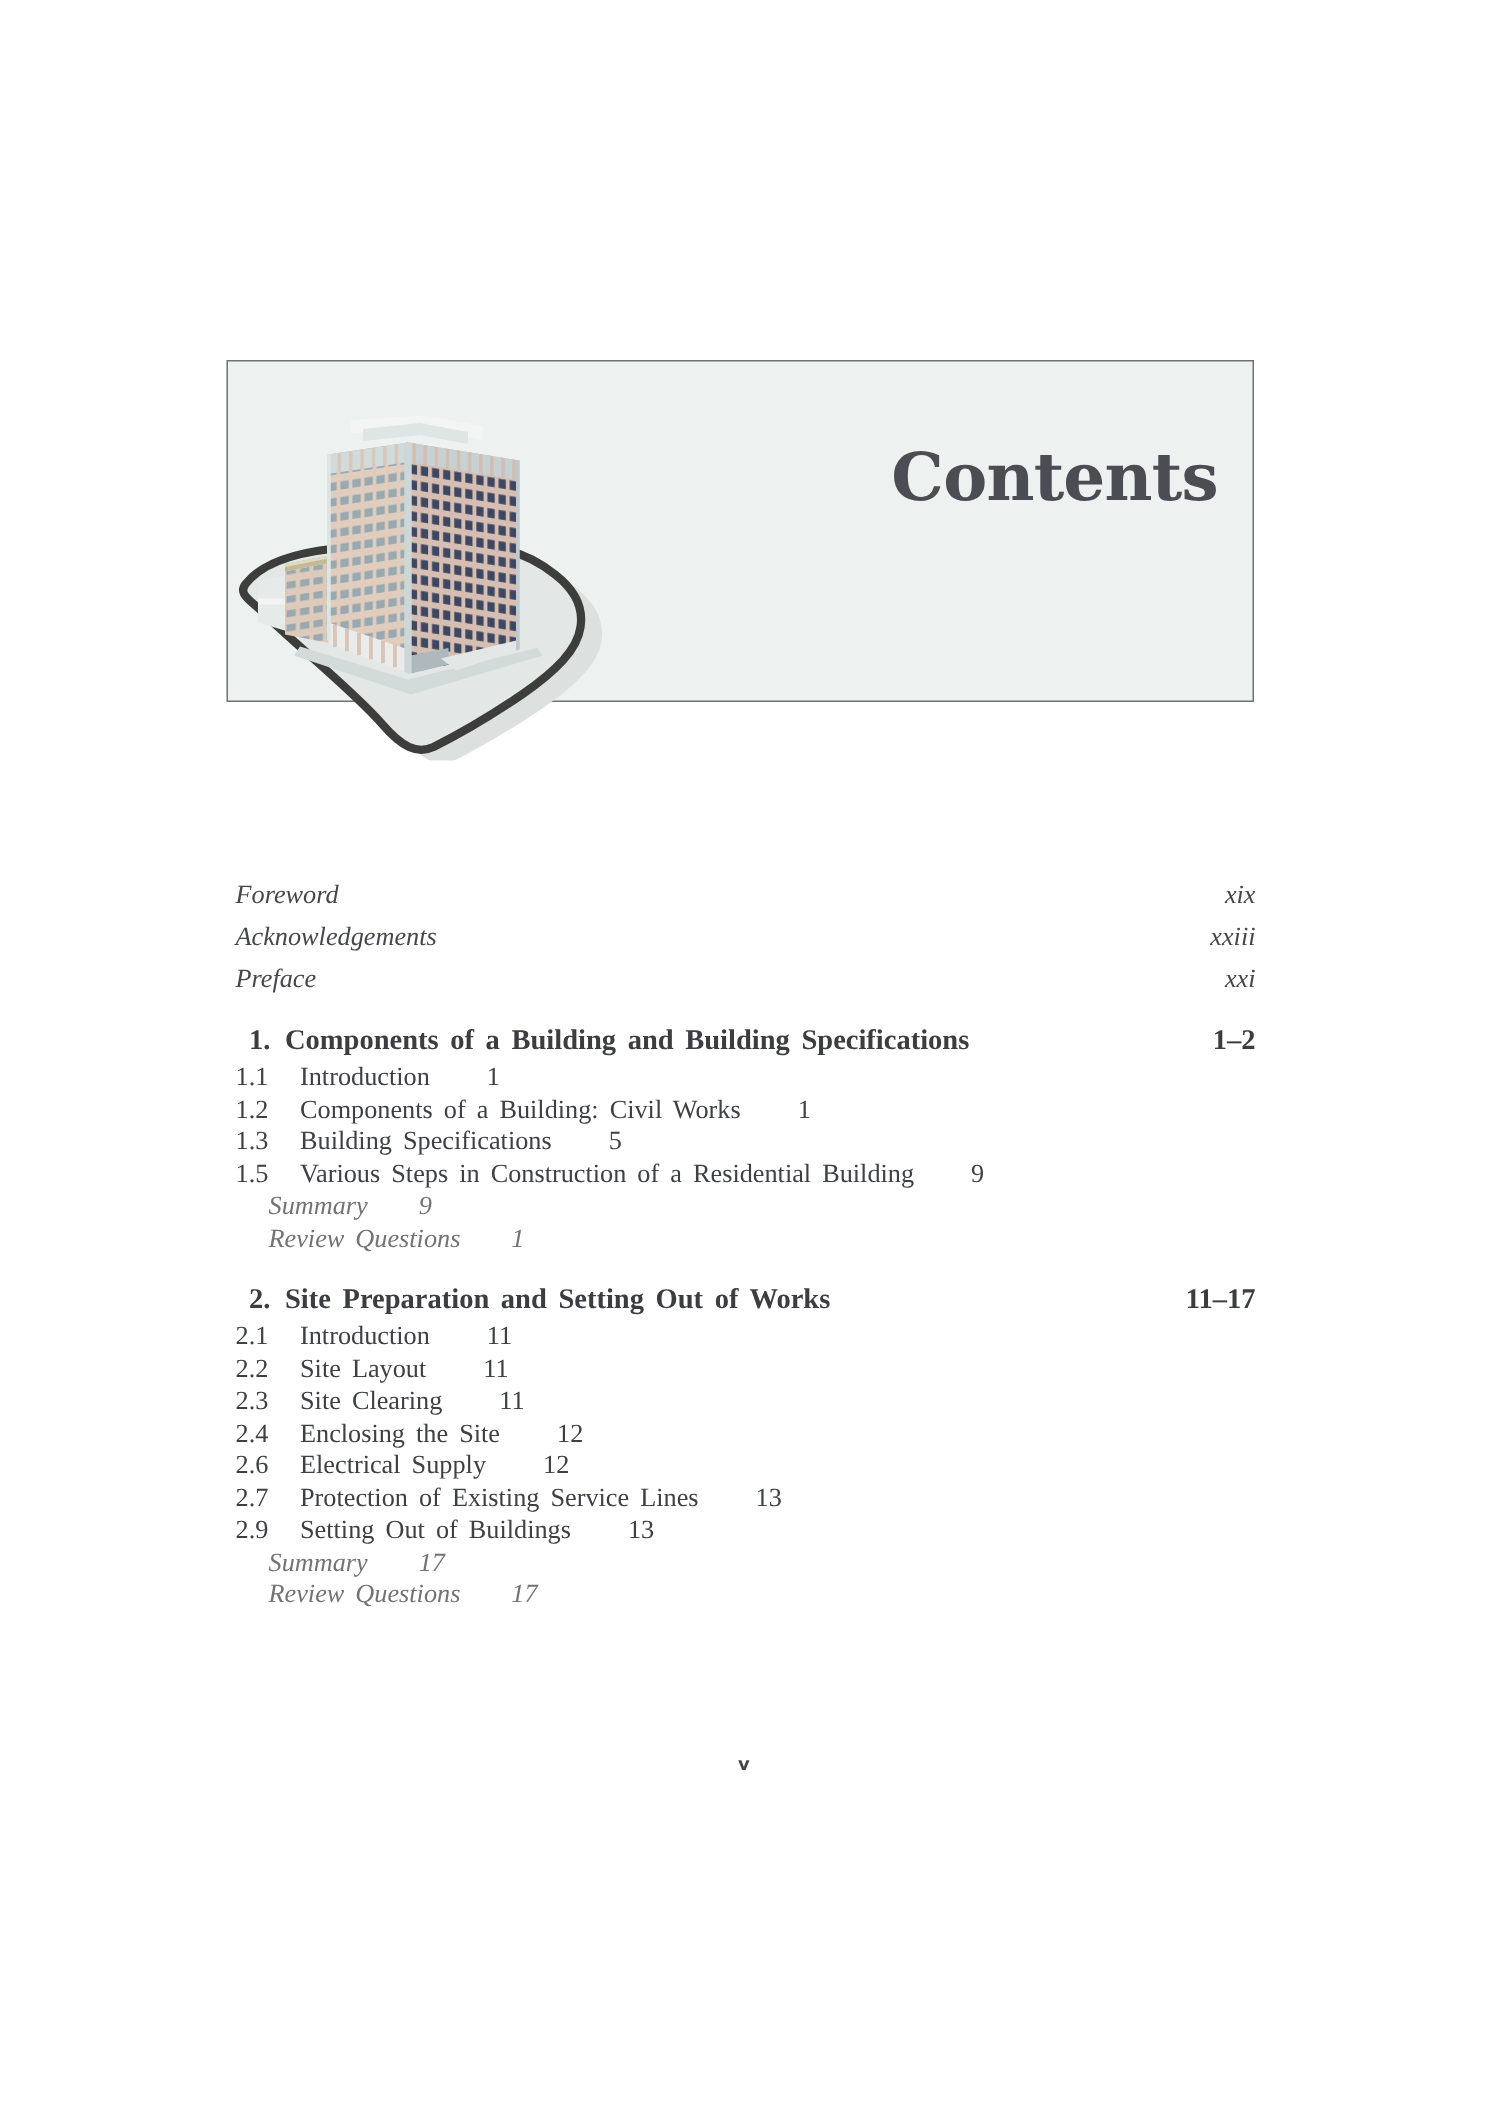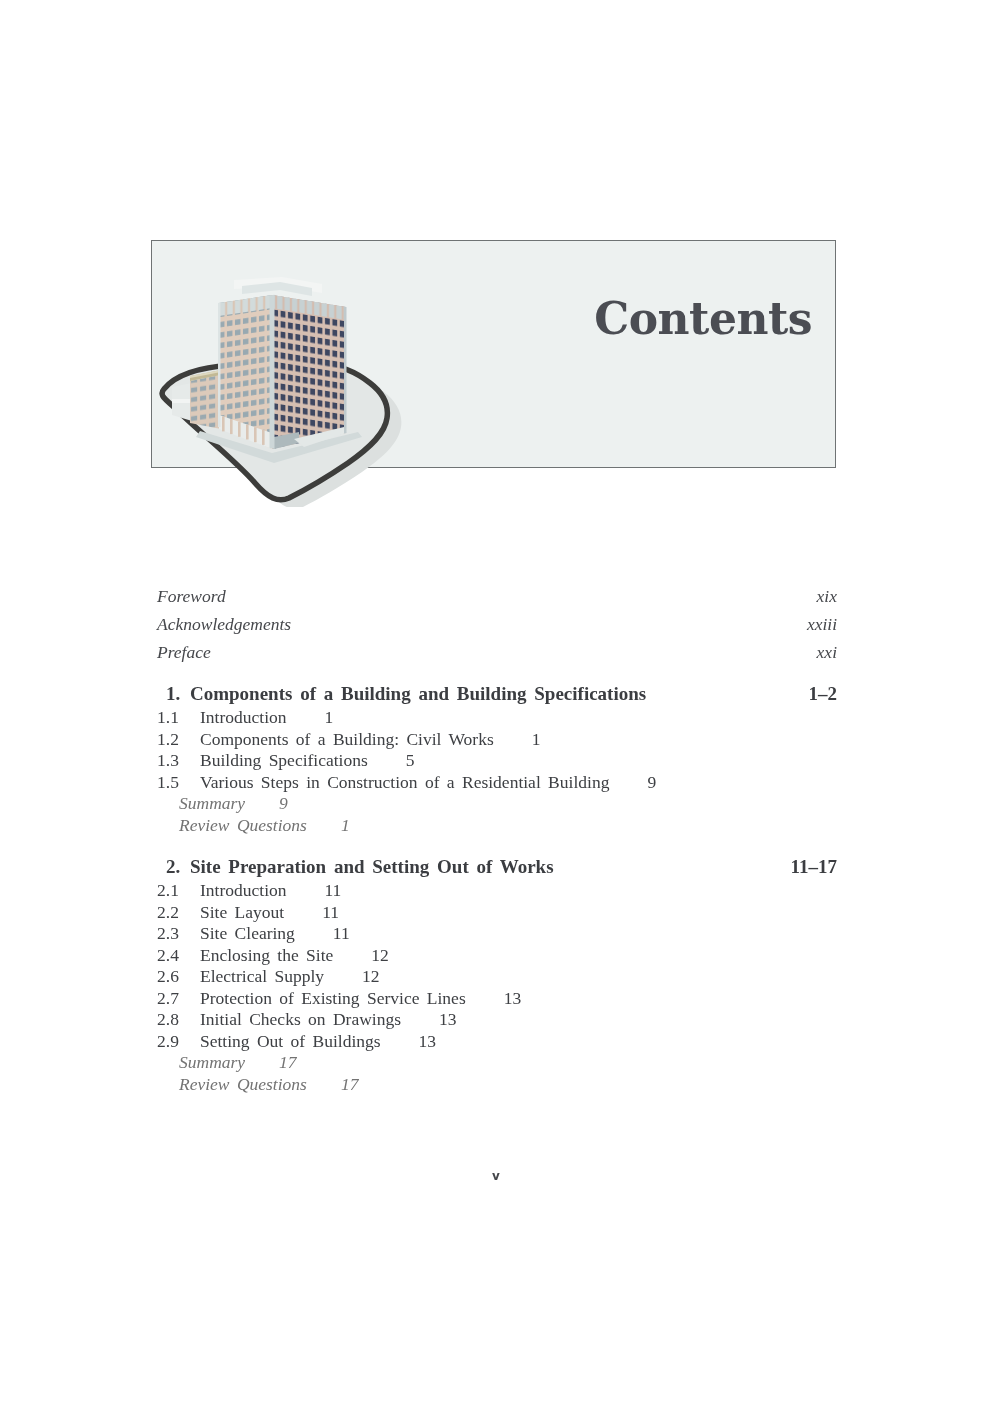--- a/index.html
+++ b/index.html
@@ -221,23 +221,20 @@
             <div class="sec-row">
     <span class="sec-num">2.4</span><span>Enclosing the Site</span><span class="sec-gap"></span><span>12</span>
   </div>
             <div class="sec-row">
     <span class="sec-num">2.6</span><span>Electrical Supply</span><span class="sec-gap"></span><span>12</span>
   </div>
             <div class="sec-row">
     <span class="sec-num">2.7</span><span>Protection of Existing Service Lines</span><span class="sec-gap"></span><span>13</span>
   </div>
             <div class="sec-row">
-    <span class="sec-num">2.8</span><span>Initial Checks on Drawings</span><span class="sec-gap"></span><span>13</span>
-  </div>
-            <div class="sec-row">
     <span class="sec-num">2.9</span><span>Setting Out of Buildings</span><span class="sec-gap"></span><span>13</span>
   </div>
           </div>
     <div class="extras">
             <div class="extra-row">
     <span>Summary</span><span class="extra-gap"></span><span>17</span>
   </div>
             <div class="extra-row">
     <span>Review Questions</span><span class="extra-gap"></span><span>17</span>
   </div>

